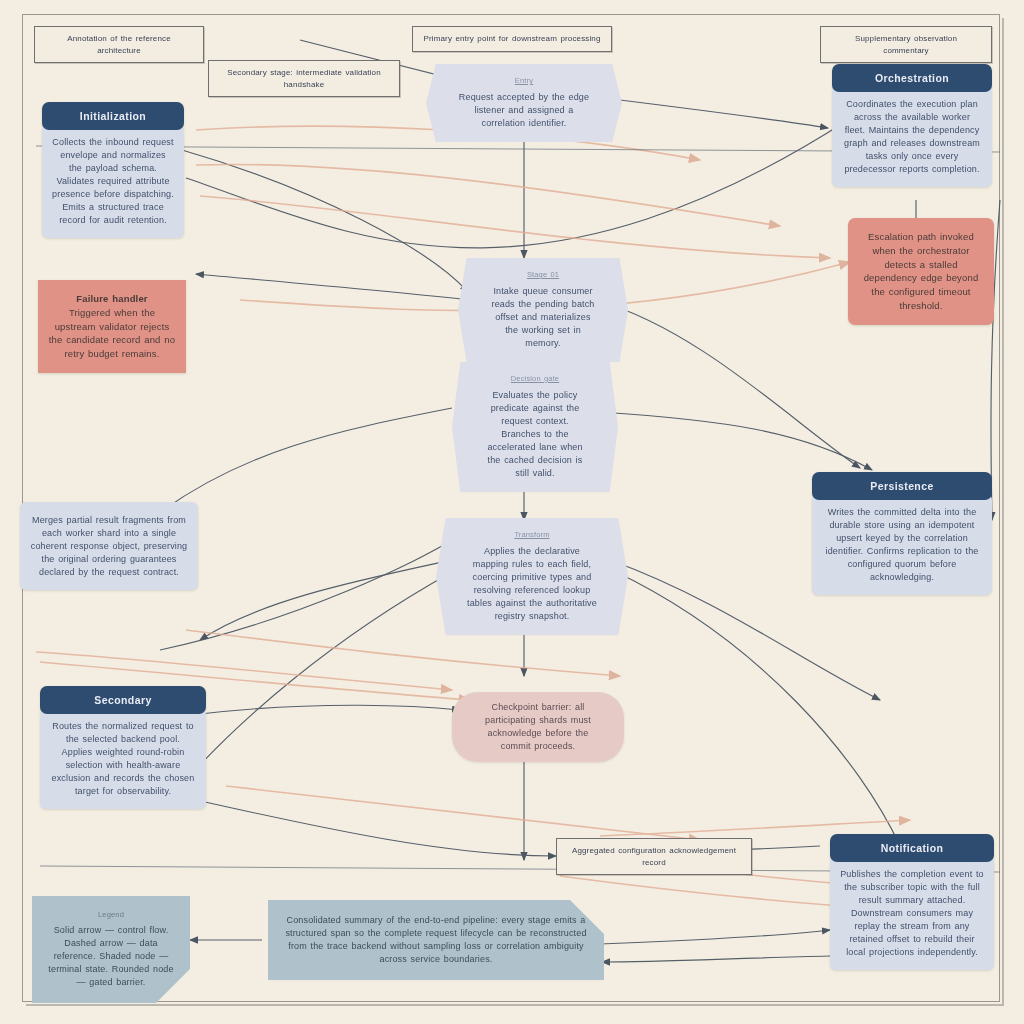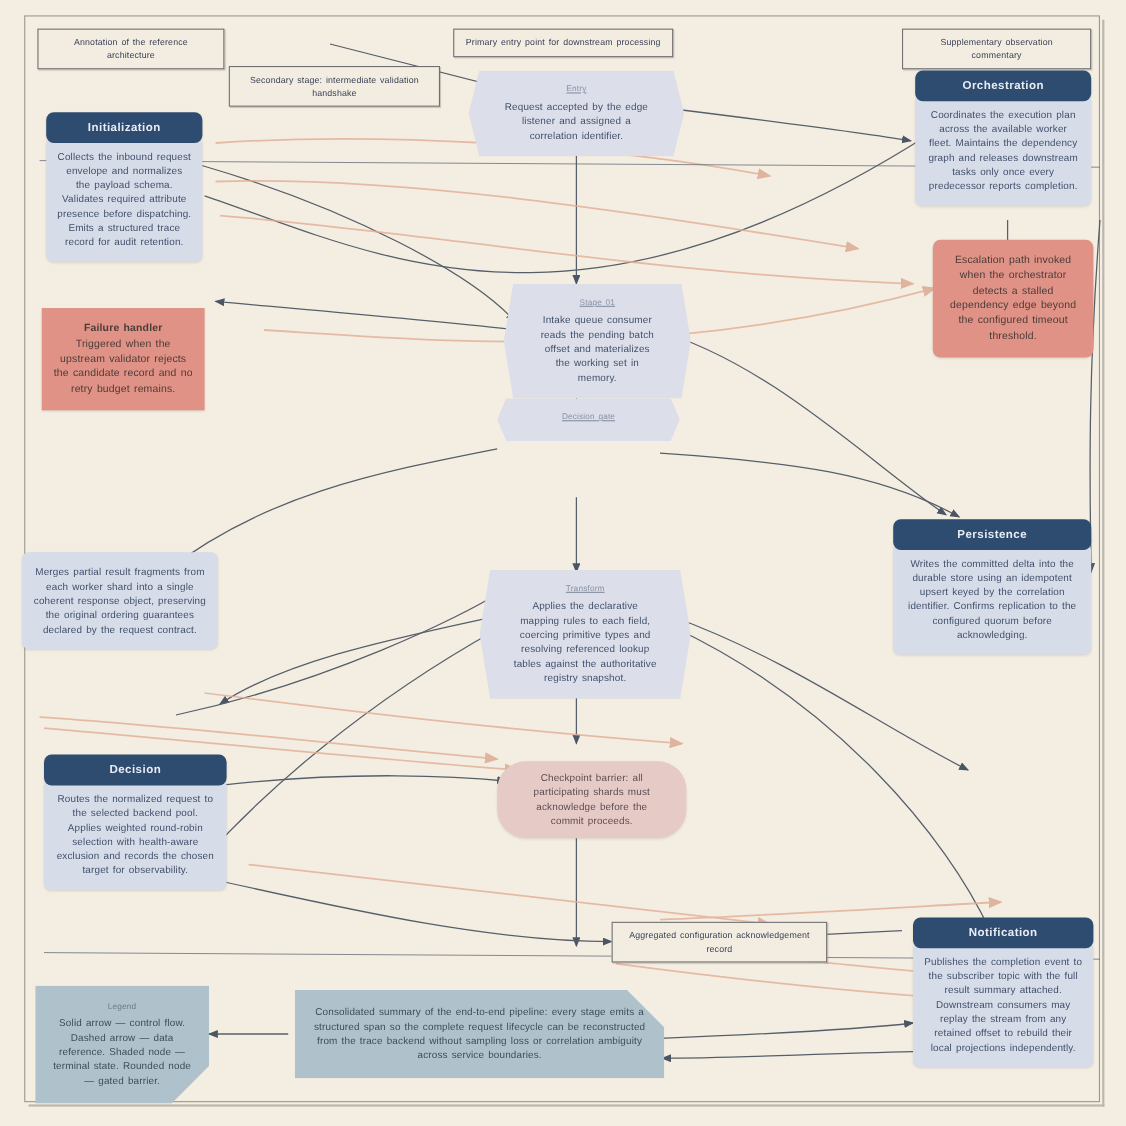--- a/index.html
+++ b/index.html
@@ -199,41 +199,42 @@
   <div class="node salmon" style="left:38px;top:280px;width:148px;">
     <div class="txt" style="font-weight:600;">Failure handler</div>
     <div class="txt">Triggered when the upstream validator rejects the candidate record and no retry budget remains.</div>
   </div>
 
   <div class="node card" style="left:20px;top:508px;width:178px;">
     <div class="body txt">Merges partial result fragments from each worker shard into a single coherent response object, preserving the original ordering guarantees declared by the request contract.</div>
   </div>
 
   <div class="node card" style="left:40px;top:686px;width:166px;">
-    <div class="hdr">Decision</div>
+    <div class="hdr">Secondary</div>
     <div class="body txt">Routes the normalized request to the selected backend pool. Applies weighted round-robin selection with health-aware exclusion and records the chosen target for observability.</div>
   </div>
 
   <div class="node hex" style="left:426px;top:64px;width:196px;">
     <div class="txt">
       <span class="cap">Entry</span>
       <span>Request accepted by the edge listener and assigned a correlation identifier.</span>
     </div>
   </div>
 
   <div class="node hex" style="left:458px;top:258px;width:170px;">
     <div class="txt">
       <span class="cap">Stage 01</span>
       <span>Intake queue consumer reads the pending batch offset and materializes the working set in memory.</span>
     </div>
   </div>
 
   <div class="node hex" style="left:452px;top:362px;width:166px;">
     <div class="txt">
       <span class="cap">Decision gate</span>
+      <span>Evaluates the policy predicate against the request context. Branches to the accelerated lane when the cached decision is still valid.</span>
     </div>
   </div>
 
   <div class="node hex" style="left:436px;top:518px;width:192px;">
     <div class="txt">
       <span class="cap">Transform</span>
       <span>Applies the declarative mapping rules to each field, coercing primitive types and resolving referenced lookup tables against the authoritative registry snapshot.</span>
     </div>
   </div>
 

